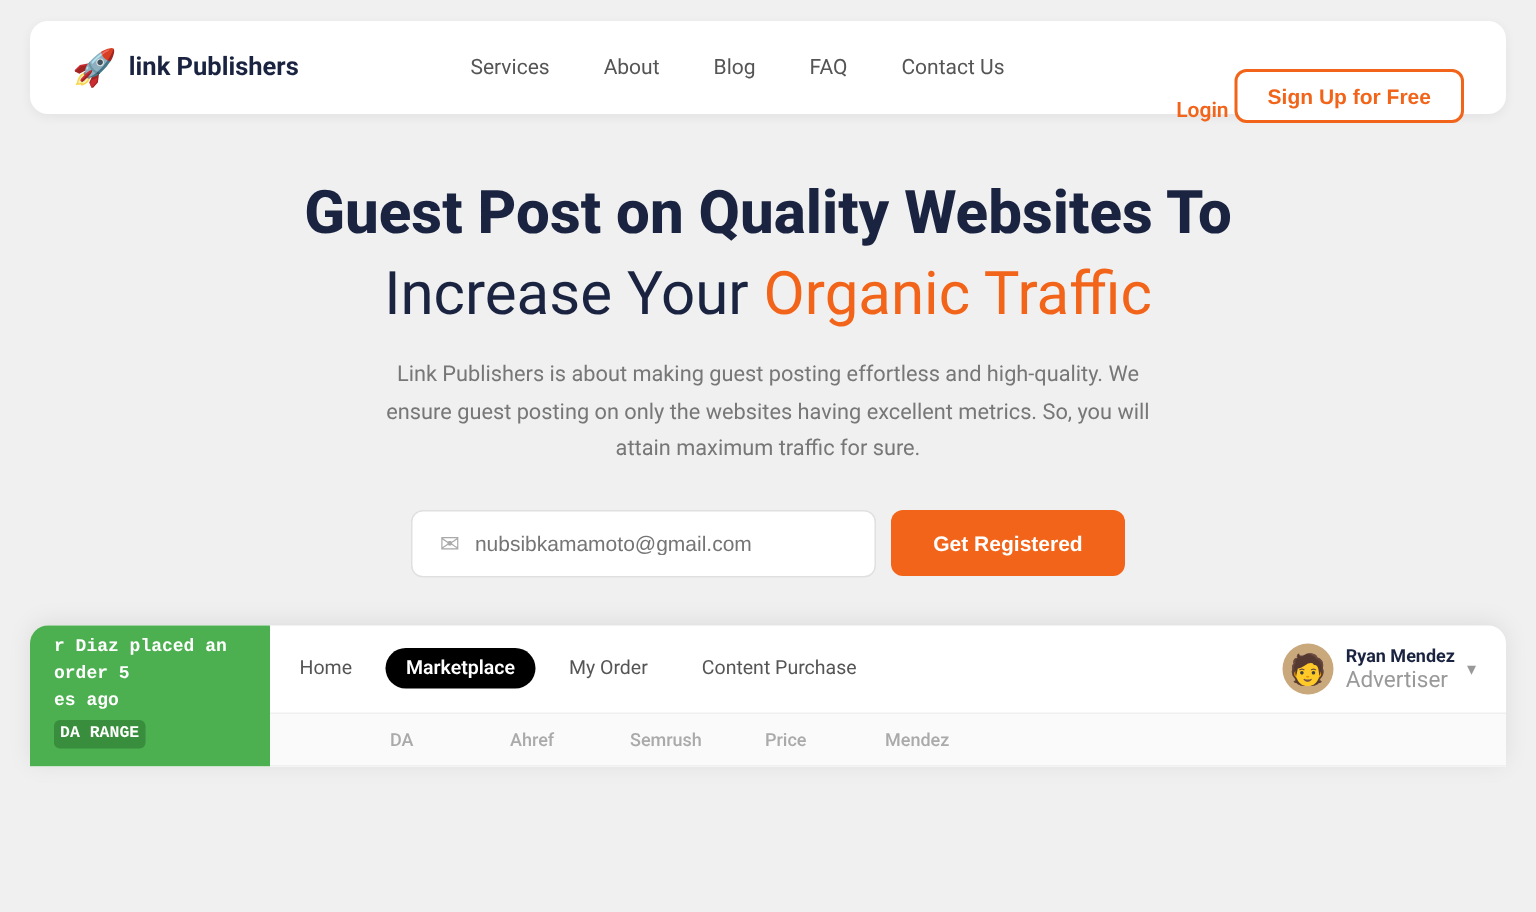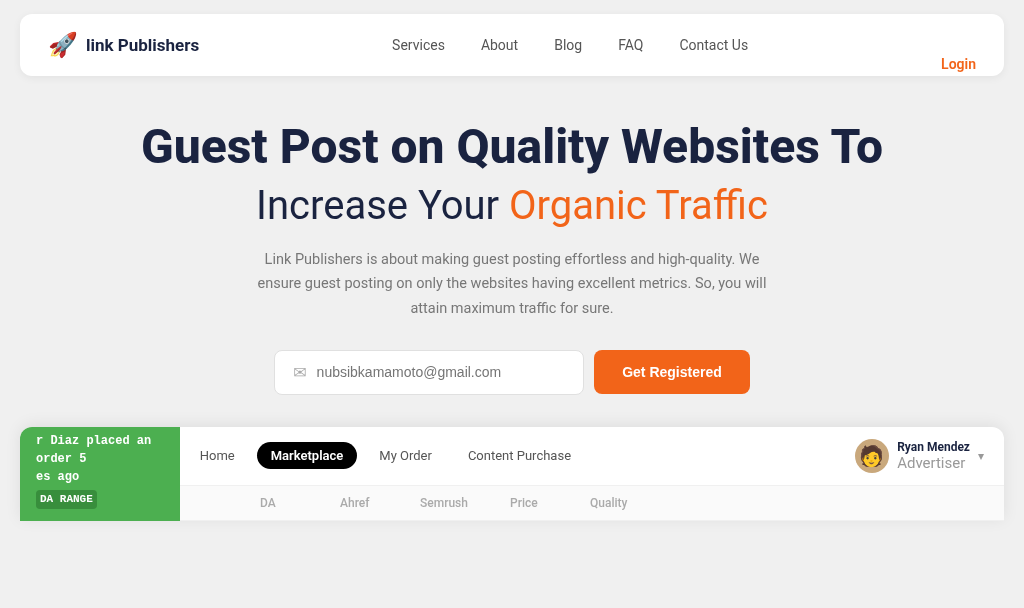--- a/index.html
+++ b/index.html
@@ -92,21 +92,21 @@
     }
 
     
     .hero {
       text-align: center;
       margin-top: 42px;
       padding: 0 20px;
     }
 
     .hero-title {
-      font-size: 48px;
+      font-size: 40px;
       font-weight: 800;
       color: #1a2340;
       line-height: 1.2;
       margin-bottom: 6px;
     }
 
     .hero-title-line2 {
       font-size: 40px;
       font-weight: 400;
       line-height: 1.2;
@@ -334,20 +334,21 @@
     <div class="nav-links">
       <a class="nav-link">Services</a>
       <a class="nav-link">About</a>
       <a class="nav-link">Blog</a>
       <a class="nav-link">FAQ</a>
       <a class="nav-link">Contact Us</a>
     </div>
 
     <div class="nav-actions">
       <a class="login-link">Login</a>
+      <button class="signup-btn">Sign Up for Free</button>
     </div>
   </nav>
 
   <section class="hero">
     <div class="hero-title">Guest Post on Quality Websites To</div>
     <div class="hero-title-line2">
       <span class="hero-title-dark">Increase Your</span>
       <span> </span>
       <span class="hero-title-orange">Organic Traffic</span>
     </div>
@@ -388,21 +389,21 @@
         <span class="chevron-icon">▾</span>
       </div>
     </div>
 
     <div class="table-header">
       <span class="table-col col-websites">Websites</span>
       <span class="table-col col-da">DA</span>
       <span class="table-col col-ahref">Ahref</span>
       <span class="table-col col-semrush">Semrush</span>
       <span class="table-col col-price">Price</span>
-      <span class="table-col col-actions">Quality</span>
+      <span class="table-col col-actions">Mendez</span>
     </div>
 
     <div class="toast-notification">
       <span>r Diaz placed an order <strong>5</strong><br>es ago</span>
       <br>
       <span class="toast-green-badge">DA RANGE</span>
     </div>
 
   </div>
 

